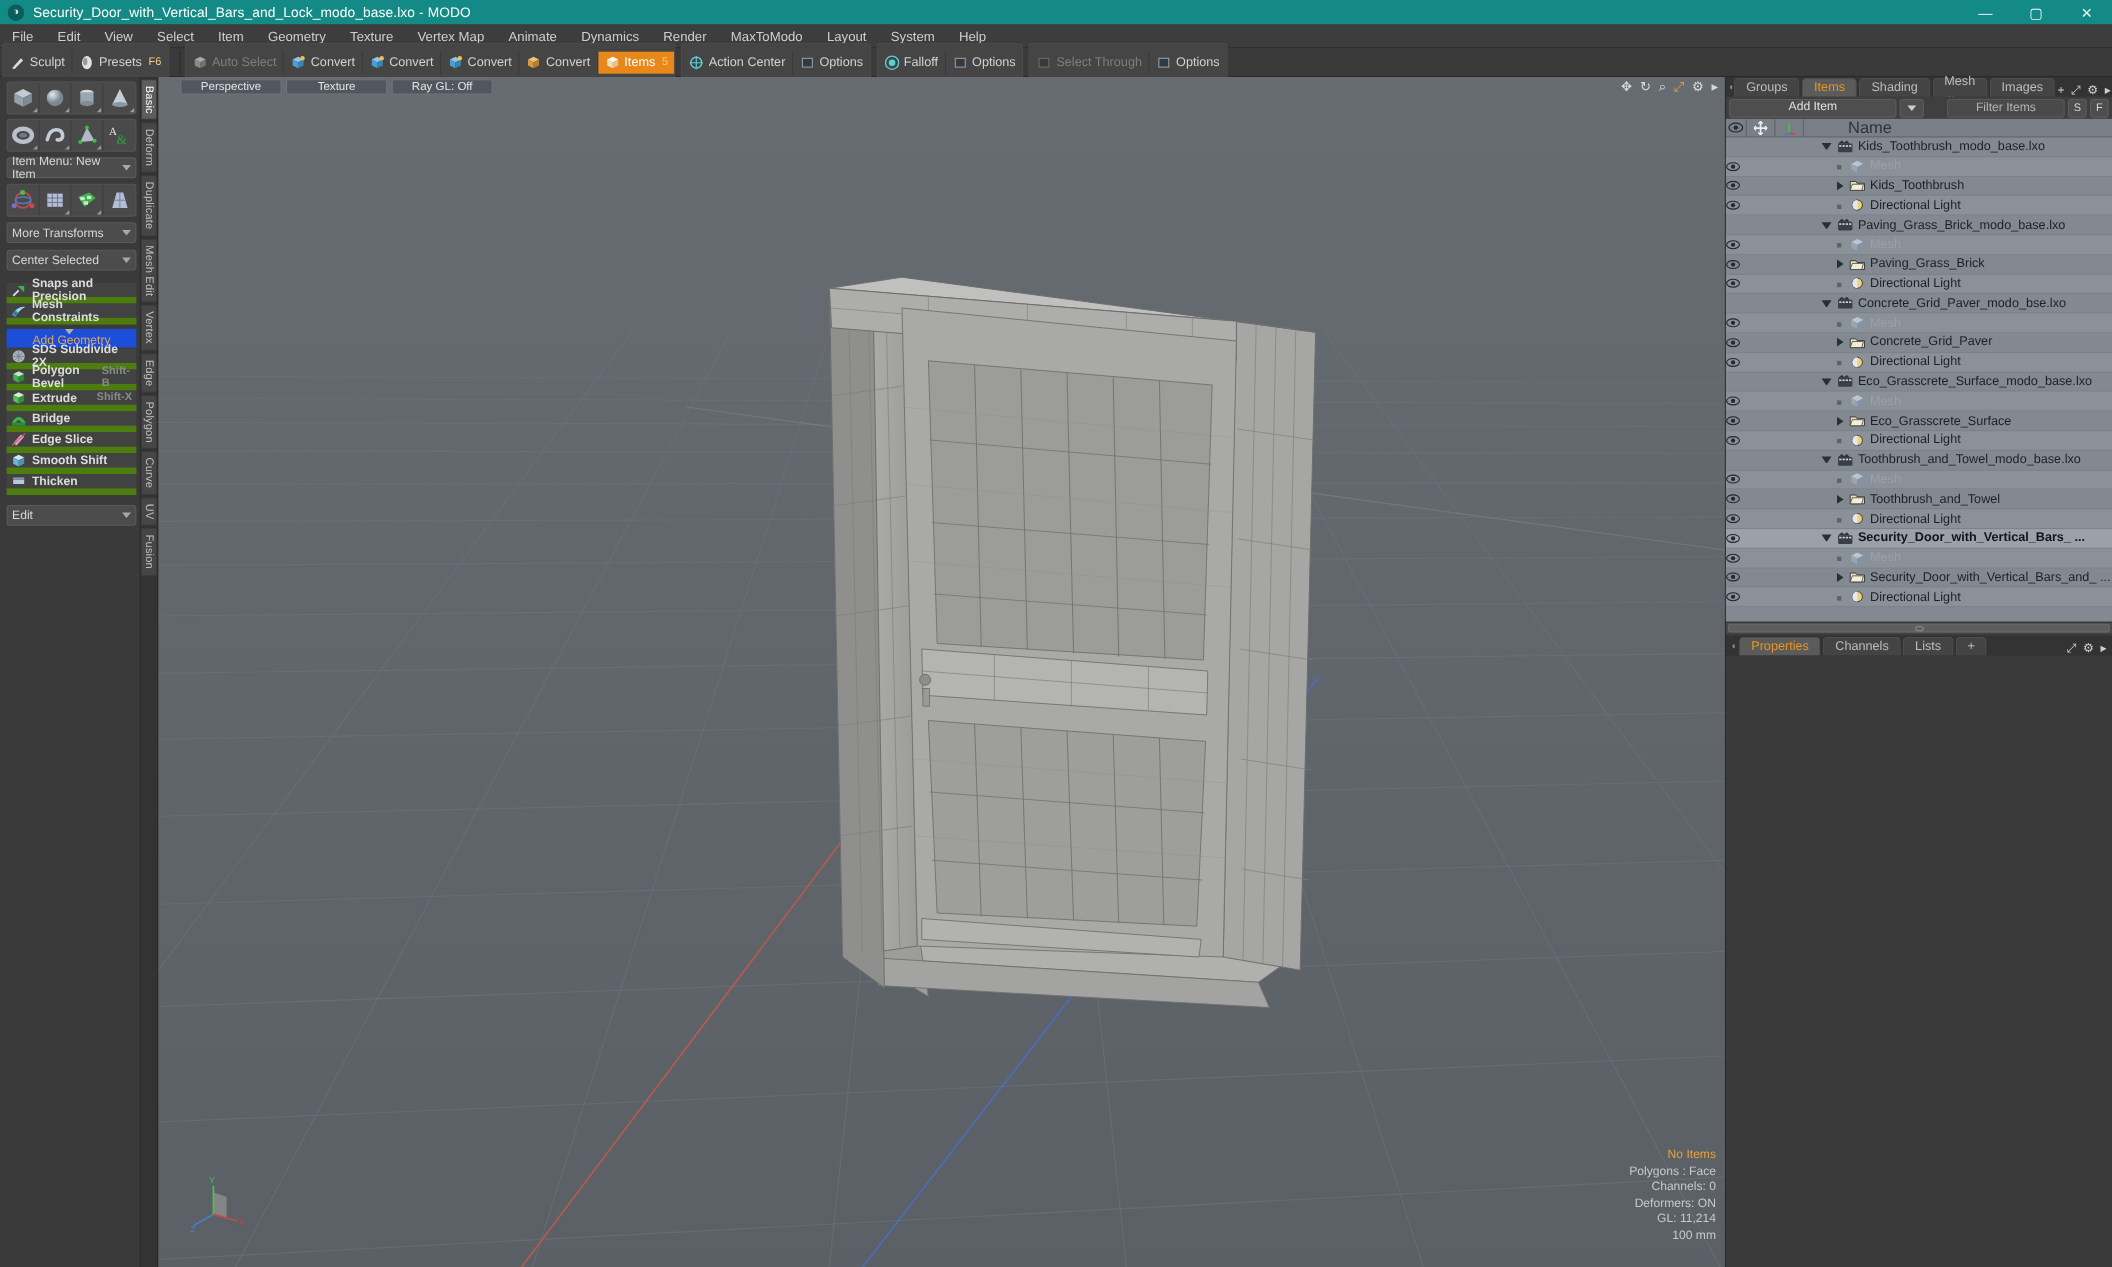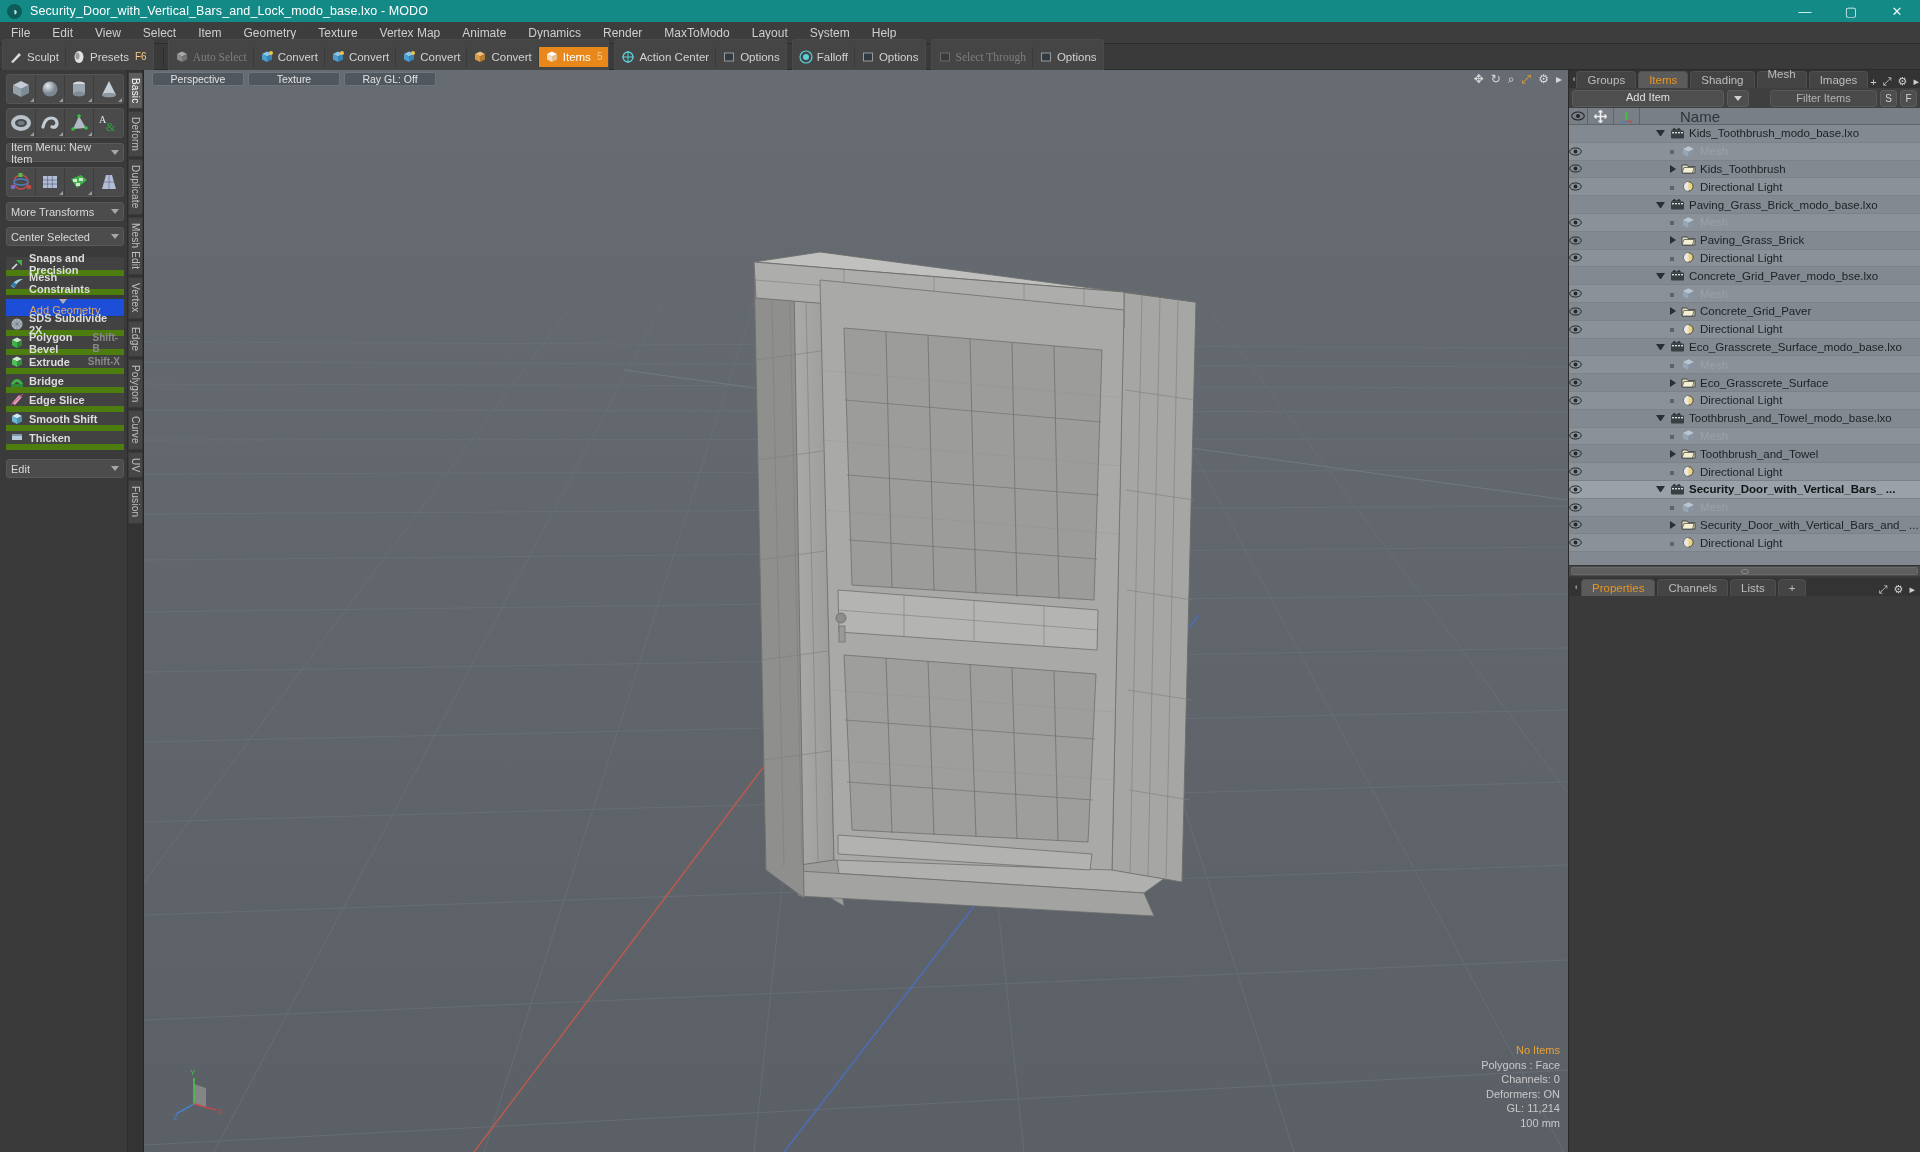--- a/index.html
+++ b/index.html
@@ -28,21 +28,21 @@
     border-bottom:1px solid #2c2c2c;}
   #menubar .mi{padding:0 11px;line-height:22px;font-size:12px;color:#cfcfcf;}
   
   #toolbar{height:26px;background:#3a3a3a;display:flex;align-items:center;
     border-bottom:1px solid #2b2b2b;padding-left:2px;}
   .tgroup{display:flex;align-items:center;height:36px;border:1px solid #4a4a4a;
     border-radius:3px;background:#454545;margin-right:5px;overflow:hidden;}
   .tbtn{display:flex;align-items:center;height:20px;padding:0 6px;
     border-right:1px solid #3a3a3a;font-size:11.5px;color:#d2d2d2;white-space:nowrap;}
   .tbtn:last-child{border-right:none;}
-  .tbtn.dim{color:#7e7e7e;font-family:Liberation Serif, serif;}
+  .tbtn.dim{color:#7e7e7e;}
   .tbtn.active{background:#e8881a;color:#fff;}
   .tbtn .ic{width:14px;height:14px;margin-right:4px;flex:0 0 14px;}
   .tbtn .kb{margin-left:6px;color:#f6c98a;font-size:10px;}
   .sep{width:1px;height:20px;background:#2c2c2c;margin:0 4px;}
   
   #main{display:flex;height:1082px;}
   
   #leftpanel{width:128px;background:#3a3a3a;display:flex;flex-direction:column;
     border-right:1px solid #2c2c2c;padding:2px 0 0 2px;}
   .iconrow{display:flex;background:#4a4a4a;border:1px solid #545454;border-radius:3px;
@@ -68,21 +68,21 @@
   .gap{height:6px;}
   
   #vtabs{width:16px;background:#333;display:flex;flex-direction:column;
     border-right:1px solid #262626;padding-top:2px;}
   .vtab{writing-mode:vertical-rl;text-orientation:mixed;font-size:10px;color:#c0c0c0;
     background:#464646;margin-bottom:2px;padding:5px 1px;border:1px solid #3a3a3a;
     border-radius:0 2px 2px 0;text-align:center;letter-spacing:.2px;}
   .vtab.sel{background:#5d5d5d;color:#fff;}
   
   #viewwrap{flex:1;position:relative;background:#5e646a;overflow:hidden;}
-  #vpheader{position:absolute;top:0;left:4px;right:0;height:18px;display:flex;
+  #vpheader{position:absolute;top:0;left:16px;right:0;height:18px;display:flex;
     align-items:center;padding-left:4px;z-index:6;}
   .vpchip{height:14px;min-width:92px;display:flex;align-items:center;justify-content:center;
     background:rgba(78,84,90,.85);border:1px solid #6d747a;border-radius:2px;
     font-size:10.5px;color:#e2e2e2;margin-right:4px;padding:0 6px;}
   #vpicons{margin-left:auto;display:flex;align-items:center;padding-right:6px;gap:7px;}
   #vpicons span{color:#d8d8d8;font-size:12px;line-height:1;}
   #vpcanvas{position:absolute;inset:0;}
   #vpstats{position:absolute;right:8px;bottom:22px;text-align:right;
     font-size:11px;color:#c9c9c9;line-height:14.5px;z-index:6;}
   #vpstats .hl{color:#e8a13a;}

